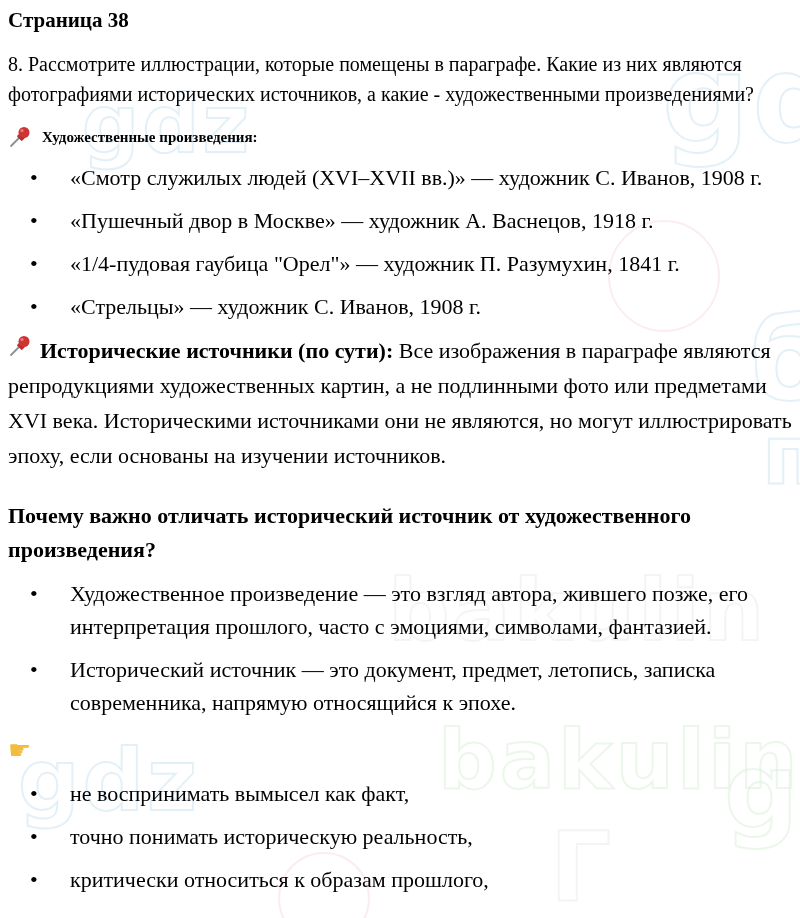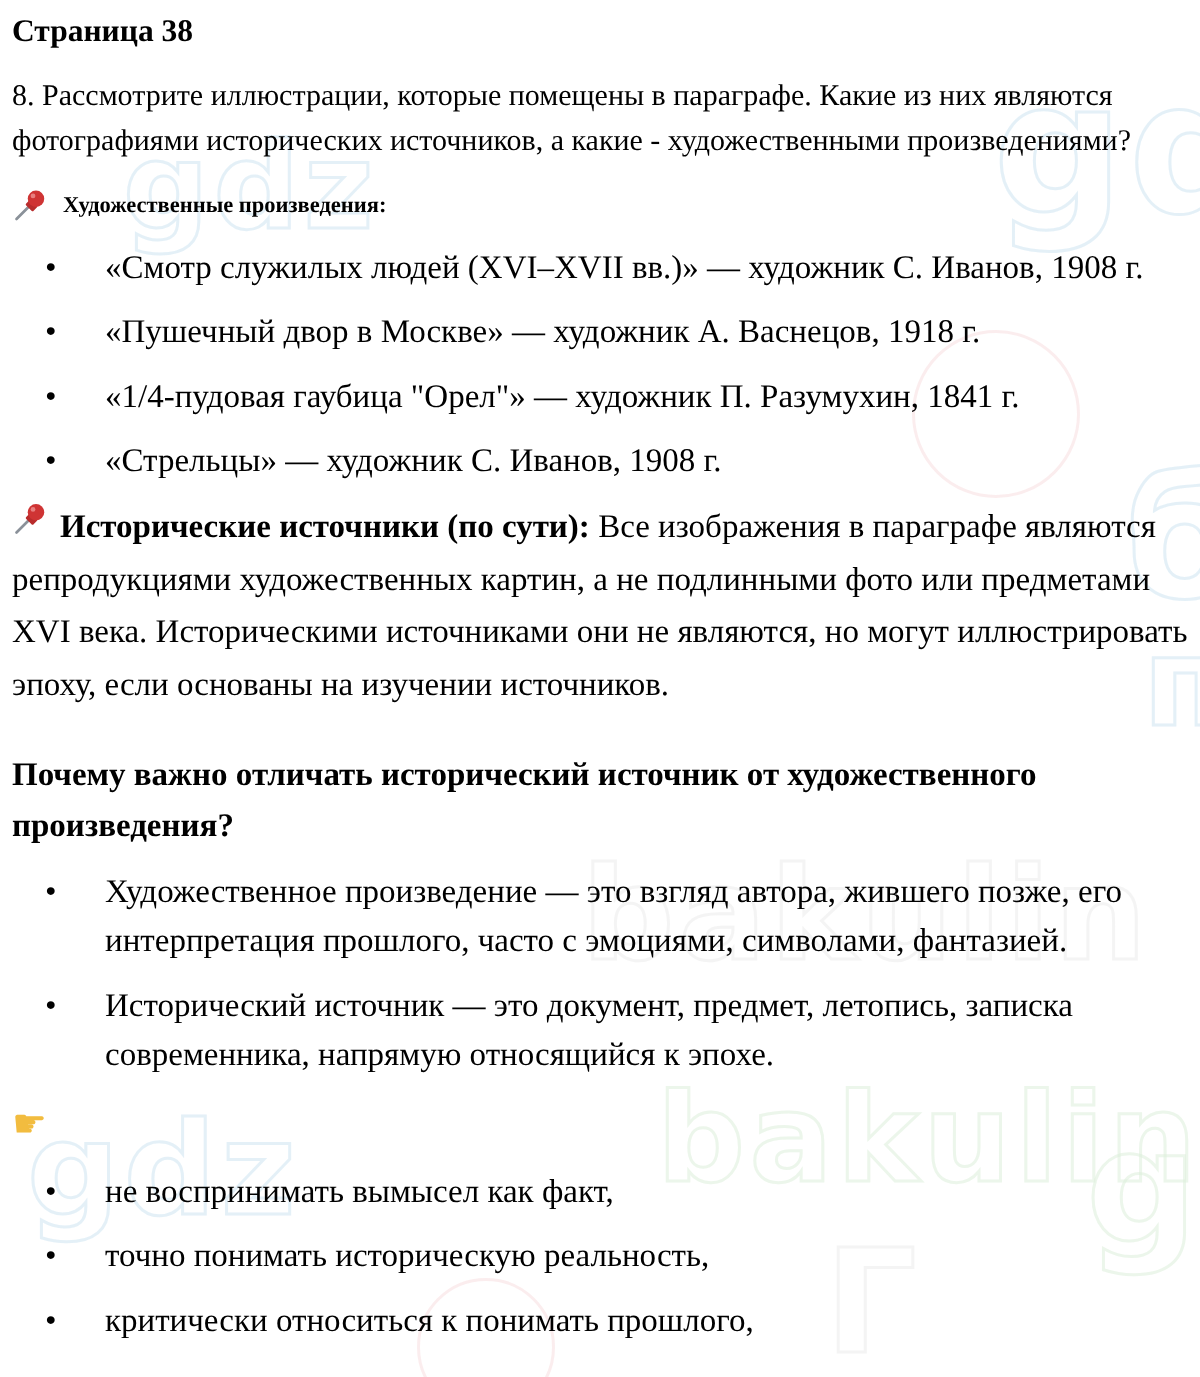--- a/index.html
+++ b/index.html
@@ -202,18 +202,18 @@
     <li>
       <span class="bullet">•</span>
       <span class="item-text">не воспринимать вымысел как факт,</span>
     </li>
     <li>
       <span class="bullet">•</span>
       <span class="item-text">точно понимать историческую реальность,</span>
     </li>
     <li>
       <span class="bullet">•</span>
-      <span class="item-text">критически относиться к понимать прошлого,</span>
+      <span class="item-text">критически относиться к образам прошлого,</span>
     </li>
 
   </ul>
 
 </div>
 
 </body></html>

